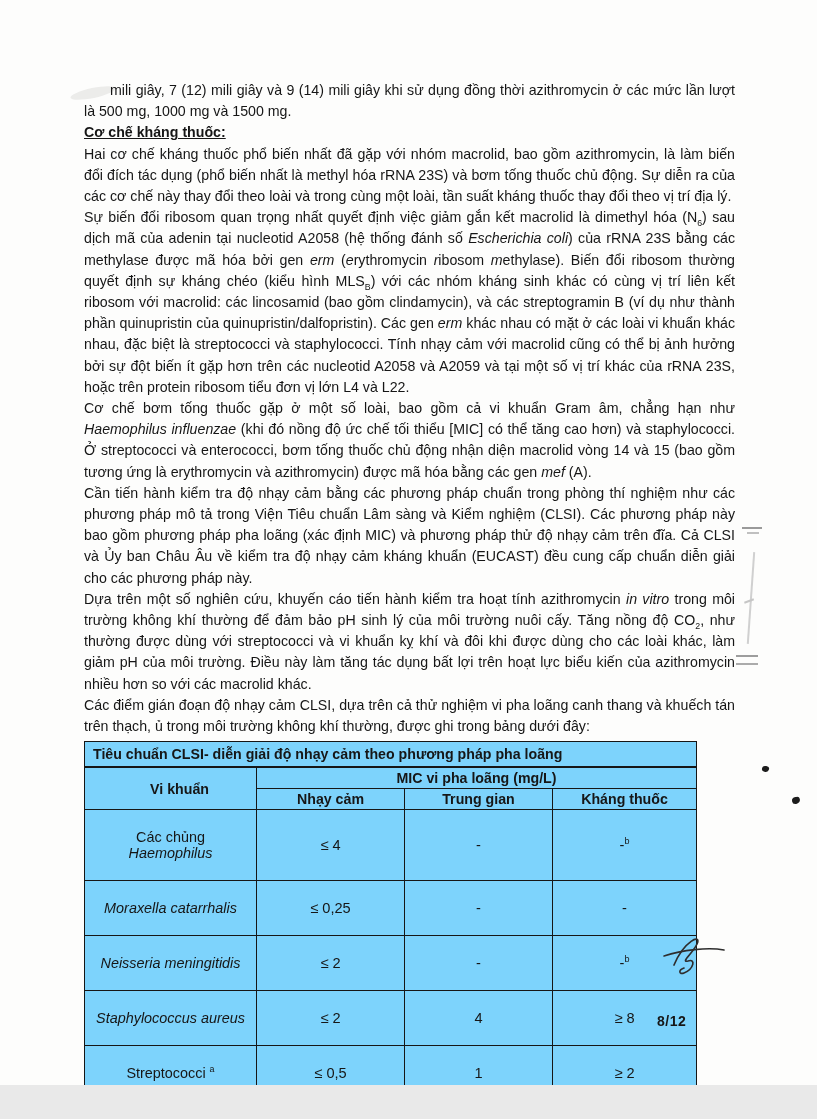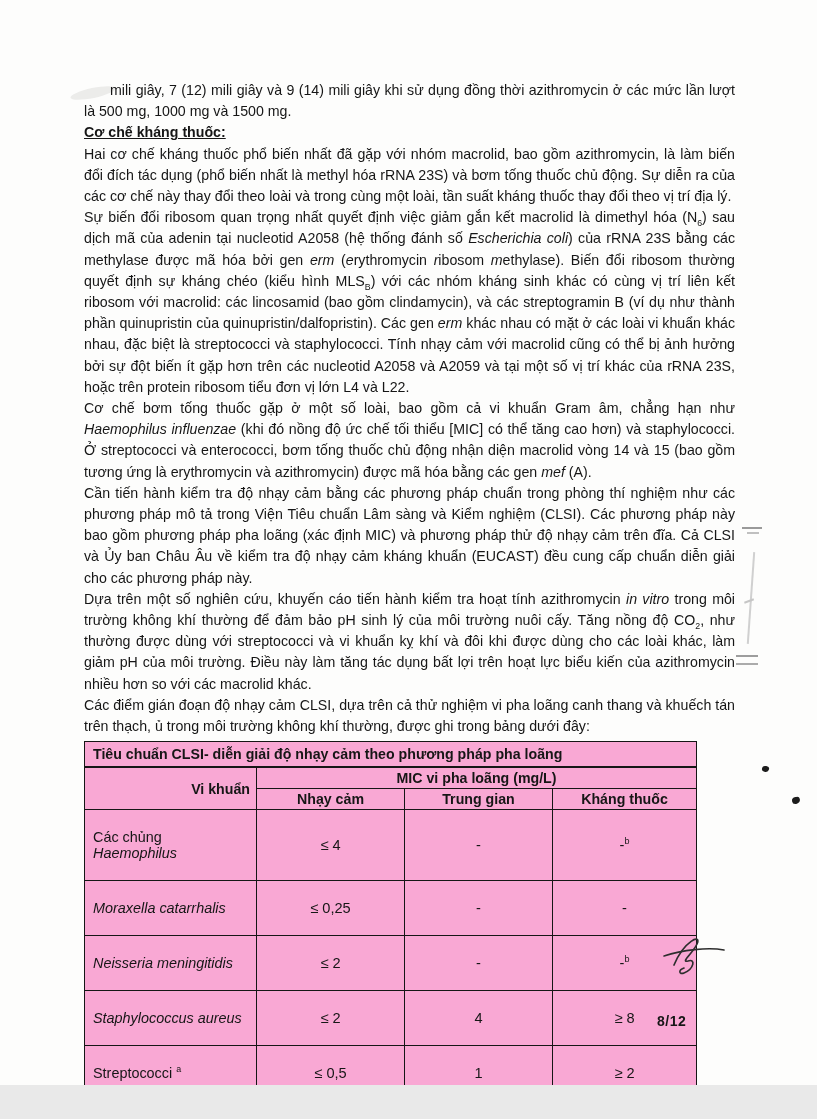--- a/index.html
+++ b/index.html
@@ -8,29 +8,29 @@
         font-family:"Liberation Sans", sans-serif;color:#161616;}
   .doc{position:absolute;left:84px;top:80px;width:651px;}
   .para{font-size:14.2px;line-height:21.2px;text-align:justify;
         font-family:"Liberation Sans", sans-serif;}
   .para.indent-first{text-indent:26px;}
   .heading{font-weight:bold;}
   .sup{vertical-align:super;font-size:0.62em;line-height:0;}
   .sub{vertical-align:sub;font-size:0.62em;line-height:0;}
 
   table.clsi{border-collapse:collapse;margin-top:4px;width:612px;table-layout:fixed;
-             background:#f9a8d4;}
+             background:#7dd3fc;}
   table.clsi th, table.clsi td{border:1.6px solid #161616;}
   table.clsi .c1{width:172px;} table.clsi .c2{width:148px;}
   table.clsi .c3{width:148px;} table.clsi .c4{width:144px;}
   .t-title{font-weight:bold;text-align:left;padding:4px 8px;font-size:14.2px;
            border-bottom-width:2.4px !important;}
   th.hdr{font-weight:bold;font-size:14.2px;padding:2px 6px;text-align:center;}
-  th.org-hdr{text-align:right;padding-left:24px;}
-  td.org{text-align:left;padding:19px 8px;white-space:pre-line;font-size:14.4px;}
+  th.org-hdr{text-align:center;padding-left:24px;}
+  td.org{text-align:center;padding:19px 8px;white-space:pre-line;font-size:14.4px;}
   td.val{text-align:center;font-size:14.6px;padding:3px 6px;}
   .footnote{margin-top:20px;font-size:14.1px;padding-left:4px;}
 
   .page-number{position:absolute;left:657px;top:1013px;font-weight:bold;font-size:14px;
                letter-spacing:0.5px;}
   .sig{position:absolute;left:660px;top:929px;}
   .ink-dot{position:absolute;background:#1c1c1c;border-radius:50% 40% 55% 45%;}
   .dot1{left:762px;top:766px;width:7px;height:6px;transform:rotate(15deg);}
   .dot2{left:792px;top:797px;width:8px;height:7px;transform:rotate(-10deg);}
   .pencil{position:absolute;background:#b5b5b5;}

